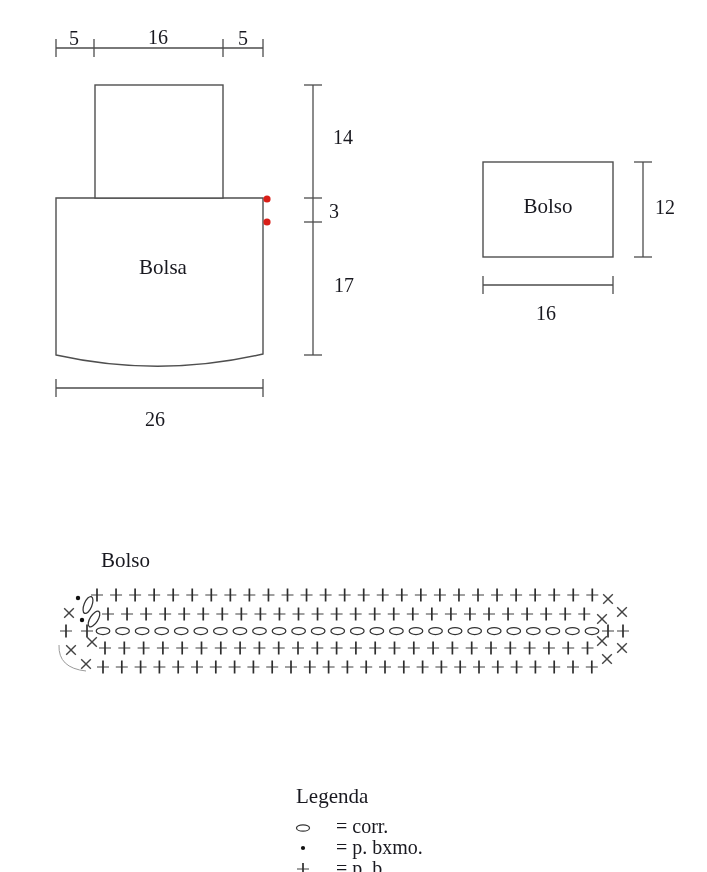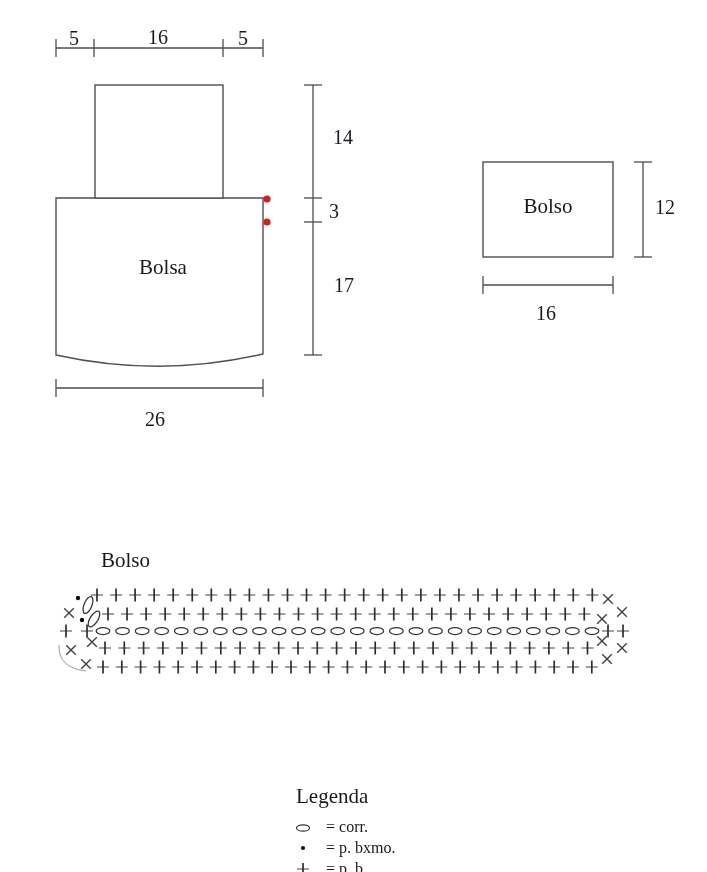--- a/index.html
+++ b/index.html
@@ -15,21 +15,21 @@
   .pv{stroke:#2e2e2e;stroke-width:1.7;}
   .xl{stroke:#424242;stroke-width:1.4;}
   .ch{fill:none;stroke:#333333;stroke-width:1.25;}
   .sd{fill:#111111;stroke:none;}
   .endarc{fill:none;stroke:#9a9a9a;stroke-width:1;}
   .fundo-title{position:absolute;left:101px;top:548px;font-size:21px;}
   .legend{position:absolute;left:290px;top:784px;}
   .legend-title{font-size:21px;margin:0 0 7px 6px;}
   .legend-row{display:flex;align-items:center;height:21px;}
   .legend-sym{width:26px;height:16px;display:block;flex:0 0 26px;}
-  .legend-text{font-size:16px;margin-left:10px;}
+  .legend-text{font-size:20px;margin-left:20px;}
 </style>
 </head>
 <body>
 
 <div class="canvas">
 
   <svg class="abs" width="707" height="470" viewBox="0 0 707 470">
 
     <g class="dim">
       <line x1="56" y1="48" x2="263" y2="48"></line>

